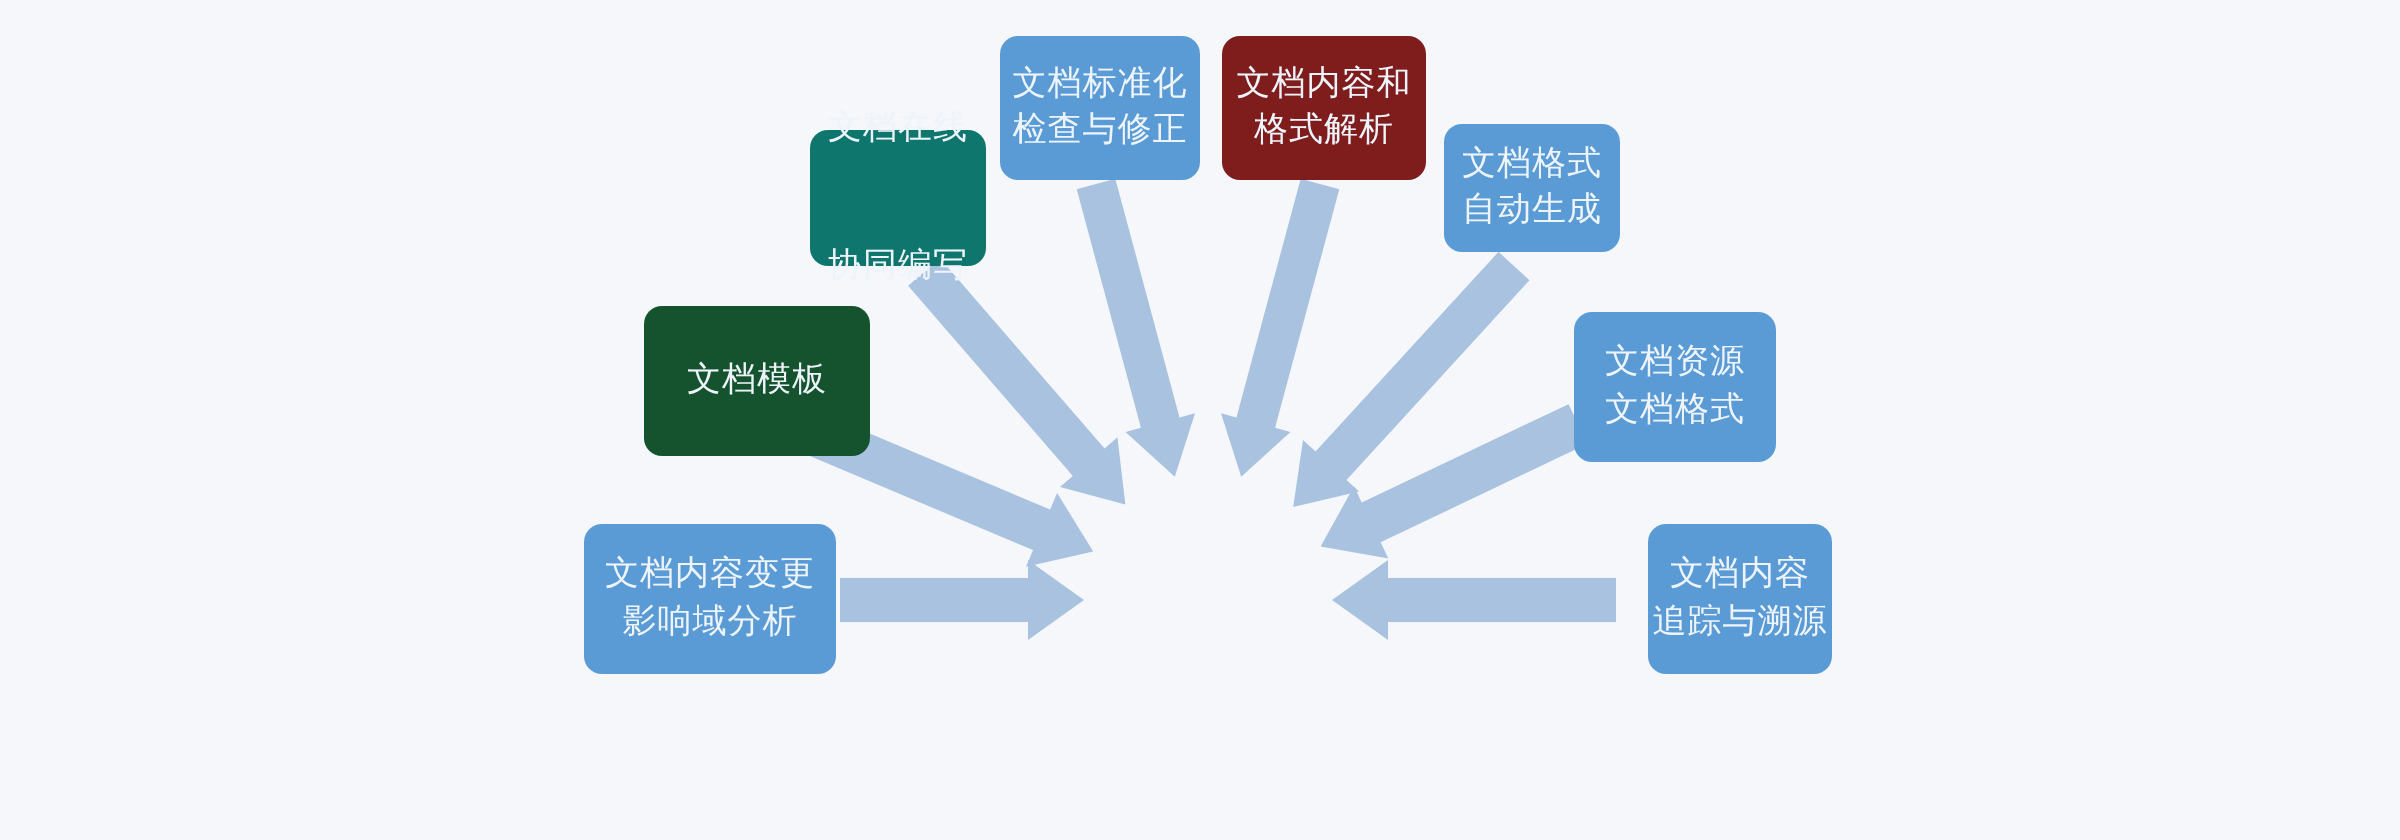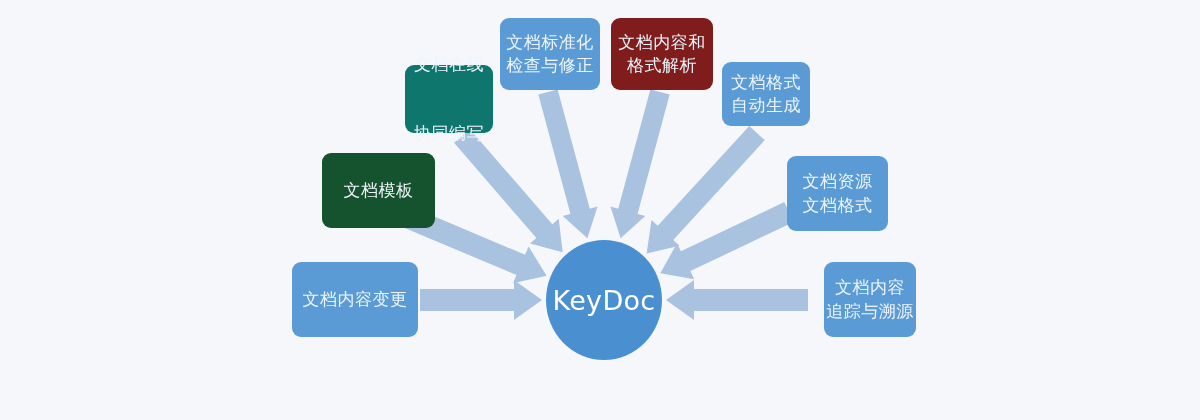--- a/index.html
+++ b/index.html
@@ -87,23 +87,20 @@
         <polygon points="0,-10 123.54790620905749,-10 123.54790620905749,-18 151.5479062090575,0 123.54790620905749,18 123.54790620905749,10 0,10" transform="translate(660,92) rotate(105.06848815949222)"></polygon>
         <polygon points="0,-10.5 125.81352545780402,-10.5 125.81352545780402,-19 153.81352545780402,0 125.81352545780402,19 125.81352545780402,10.5 0,10.5" transform="translate(462,136) rotate(49.11222884471846)"></polygon>
         <polygon points="0,-10.5 135.4269642276749,-10.5 135.4269642276749,-19 163.4269642276749,0 135.4269642276749,19 135.4269642276749,10.5 0,10.5" transform="translate(757,133) rotate(132.4949071327586)"></polygon>
         <polygon points="0,-11 131.09671622040253,-11 131.09671622040253,-20 159.09671622040253,0 131.09671622040253,20 131.09671622040253,11 0,11" transform="translate(400,214) rotate(22.858761879865654)"></polygon>
         <polygon points="0,-11 114.50842822879736,-11 114.50842822879736,-20 142.50842822879736,0 114.50842822879736,20 114.50842822879736,11 0,11" transform="translate(789,212) rotate(154.56070353252437)"></polygon>
         <polygon points="0,-11 94,-11 94,-20 122,0 94,20 94,11 0,11" transform="translate(420,300) rotate(0)"></polygon>
         <polygon points="0,-11 114,-11 114,-20 142,0 114,20 114,11 0,11" transform="translate(808,300) rotate(180)"></polygon>
       </g>
   </svg>
 
-  <div class="hub" style="left:546px; top:240px; width:116px; height:120px;">
-    <span>KeyDoc</span>
-  </div>
 
   <div id="node-layer">
       <div class="node-box" style="left: 500px; top: 18px; width: 100px; height: 72px; background: rgb(91, 155, 213); color: rgb(238, 244, 251);">
         <span class="node-line">文档标准化</span>
         <span class="node-line">检查与修正</span>
       </div>
       <div class="node-box" style="left: 611px; top: 18px; width: 102px; height: 72px; background: #7f1d1d; color: rgb(238, 244, 251);">
         <span class="node-line">文档内容和</span>
         <span class="node-line">格式解析</span>
       </div>
@@ -117,20 +114,21 @@
       </div>
       <div class="node-box" style="left: 322px; top: 153px; width: 113px; height: 75px; background: #14532d; color: rgb(238, 244, 251);">
         <span class="node-line">文档模板</span>
       </div>
       <div class="node-box" style="left: 787px; top: 156px; width: 101px; height: 75px; background: rgb(91, 155, 213); color: rgb(238, 244, 251);">
         <span class="node-line">文档资源</span>
         <span class="node-line">文档格式</span>
       </div>
       <div class="node-box" style="left: 292px; top: 262px; width: 126px; height: 75px; background: rgb(91, 155, 213); color: rgb(238, 244, 251);">
         <span class="node-line">文档内容变更</span>
+        <span class="node-line">影响域分析</span>
       </div>
       <div class="node-box" style="left: 824px; top: 262px; width: 92px; height: 75px; background: rgb(91, 155, 213); color: rgb(238, 244, 251);">
         <span class="node-line">文档内容</span>
         <span class="node-line">追踪与溯源</span>
       </div>
     </div>
 
 
 </div>
 

